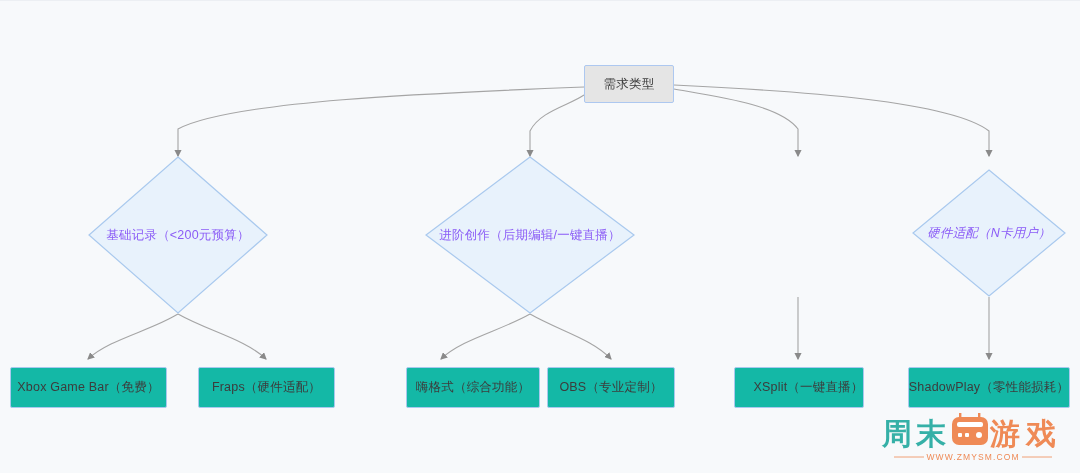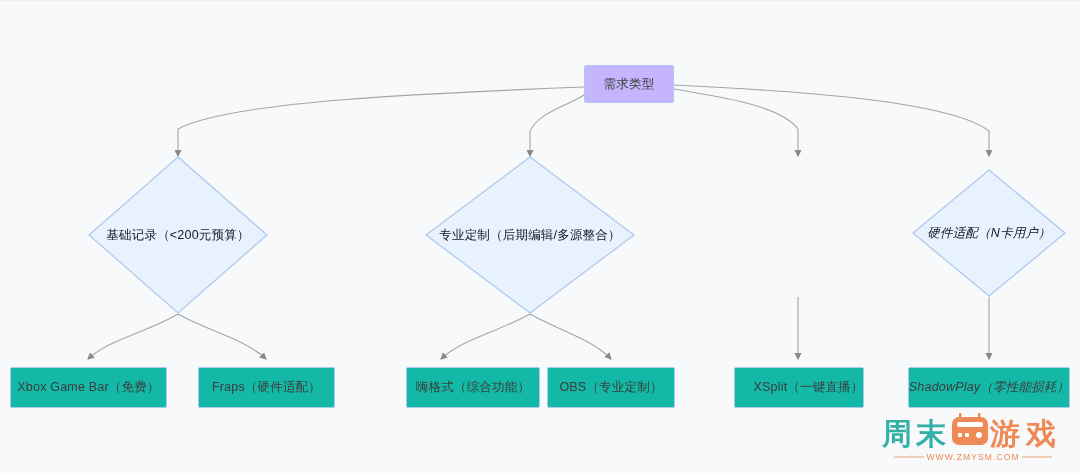--- a/index.html
+++ b/index.html
@@ -38,21 +38,21 @@
     letter-spacing: 0.2px;
     white-space: nowrap;
     text-align: center;
   }
   .node-rect {
     background: #14b8a6;
     border: 1px solid #a9c9ee;
     border-radius: 2px;
   }
   .node-root {
-    background: #c4b5fd;
+    background: #e5e5e5;
     border: 1px solid #adc8f0;
   }
   .diamond-wrap {
     position: absolute;
   }
   .diamond-shape {
     position: absolute;
     left: 0;
     top: 0;
     width: 100%;
@@ -60,21 +60,21 @@
   }
   .diamond-label {
     position: absolute;
     left: 0;
     top: 0;
     width: 100%;
     height: 100%;
     display: flex;
     align-items: center;
     justify-content: center;
-    color: #0f172a;
+    color: #8b5cf6;
     font-size: 12.5px;
     letter-spacing: 0.2px;
     white-space: nowrap;
     pointer-events: none;
   }
   #watermark {
     position: absolute;
     right: 14px;
     bottom: 6px;
     width: 186px;
@@ -133,21 +133,21 @@
     <svg class="diamond-shape" viewBox="0 0 180 158" xmlns="http://www.w3.org/2000/svg">
       <polygon points="90,1 179,79 90,157 1,79" fill="#e8f2fc" stroke="#a9c9ee" stroke-width="1.2"></polygon>
     </svg>
     <div class="diamond-label">基础记录（&lt;200元预算）</div>
   </div>
 
   <div class="diamond-wrap" style="left:425px; top:155px; width:210px; height:158px;">
     <svg class="diamond-shape" viewBox="0 0 210 158" xmlns="http://www.w3.org/2000/svg">
       <polygon points="105,1 209,79 105,157 1,79" fill="#e8f2fc" stroke="#a9c9ee" stroke-width="1.2"></polygon>
     </svg>
-    <div class="diamond-label">专业定制（后期编辑/多源整合）</div>
+    <div class="diamond-label">进阶创作（后期编辑/一键直播）</div>
   </div>
 
 
   <div class="diamond-wrap" style="left:912px; top:168px; width:154px; height:128px;font-style:italic;">
     <svg class="diamond-shape" viewBox="0 0 154 128" xmlns="http://www.w3.org/2000/svg">
       <polygon points="77,1 153,64 77,127 1,64" fill="#e8f2fc" stroke="#a9c9ee" stroke-width="1.2"></polygon>
     </svg>
     <div class="diamond-label">硬件适配（N卡用户）</div>
   </div>
 
@@ -164,21 +164,21 @@
   </div>
 
   <div class="node node-rect" style="left:547px; top:366px; width:128px; height:41px;">
     <span>OBS（专业定制）</span>
   </div>
 
   <div class="node node-rect" style="left:734px; top:366px; width:130px; height:41px;padding-left:19px;">
     <span>XSplit（一键直播）</span>
   </div>
 
-  <div class="node node-rect" style="left:908px; top:366px; width:162px; height:41px;font-style:italic;">
+  <div class="node node-rect" style="left:908px; top:366px; width:162px; height:41px;">
     <span>ShadowPlay（零性能损耗）</span>
   </div>
 
   <svg id="watermark" viewBox="0 0 186 56" xmlns="http://www.w3.org/2000/svg">
     <text class="wm-char wm-teal" x="2" y="33">周</text>
     <text class="wm-char wm-teal" x="36" y="33">末</text>
     <g>
       <rect x="72" y="6" width="36" height="28" rx="7" fill="#ef8a56"></rect>
       <rect x="79" y="2" width="2.4" height="7" fill="#ef8a56"></rect>
       <rect x="98" y="2" width="2.4" height="7" fill="#ef8a56"></rect>

